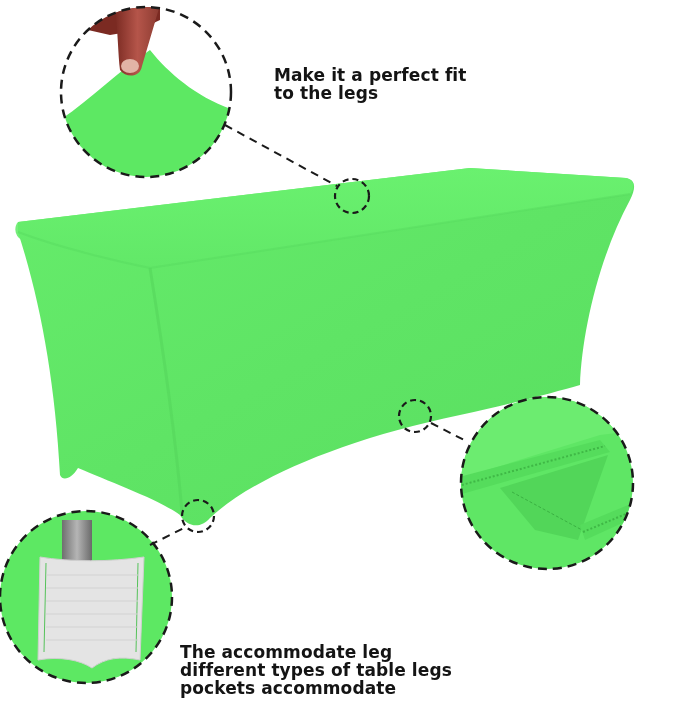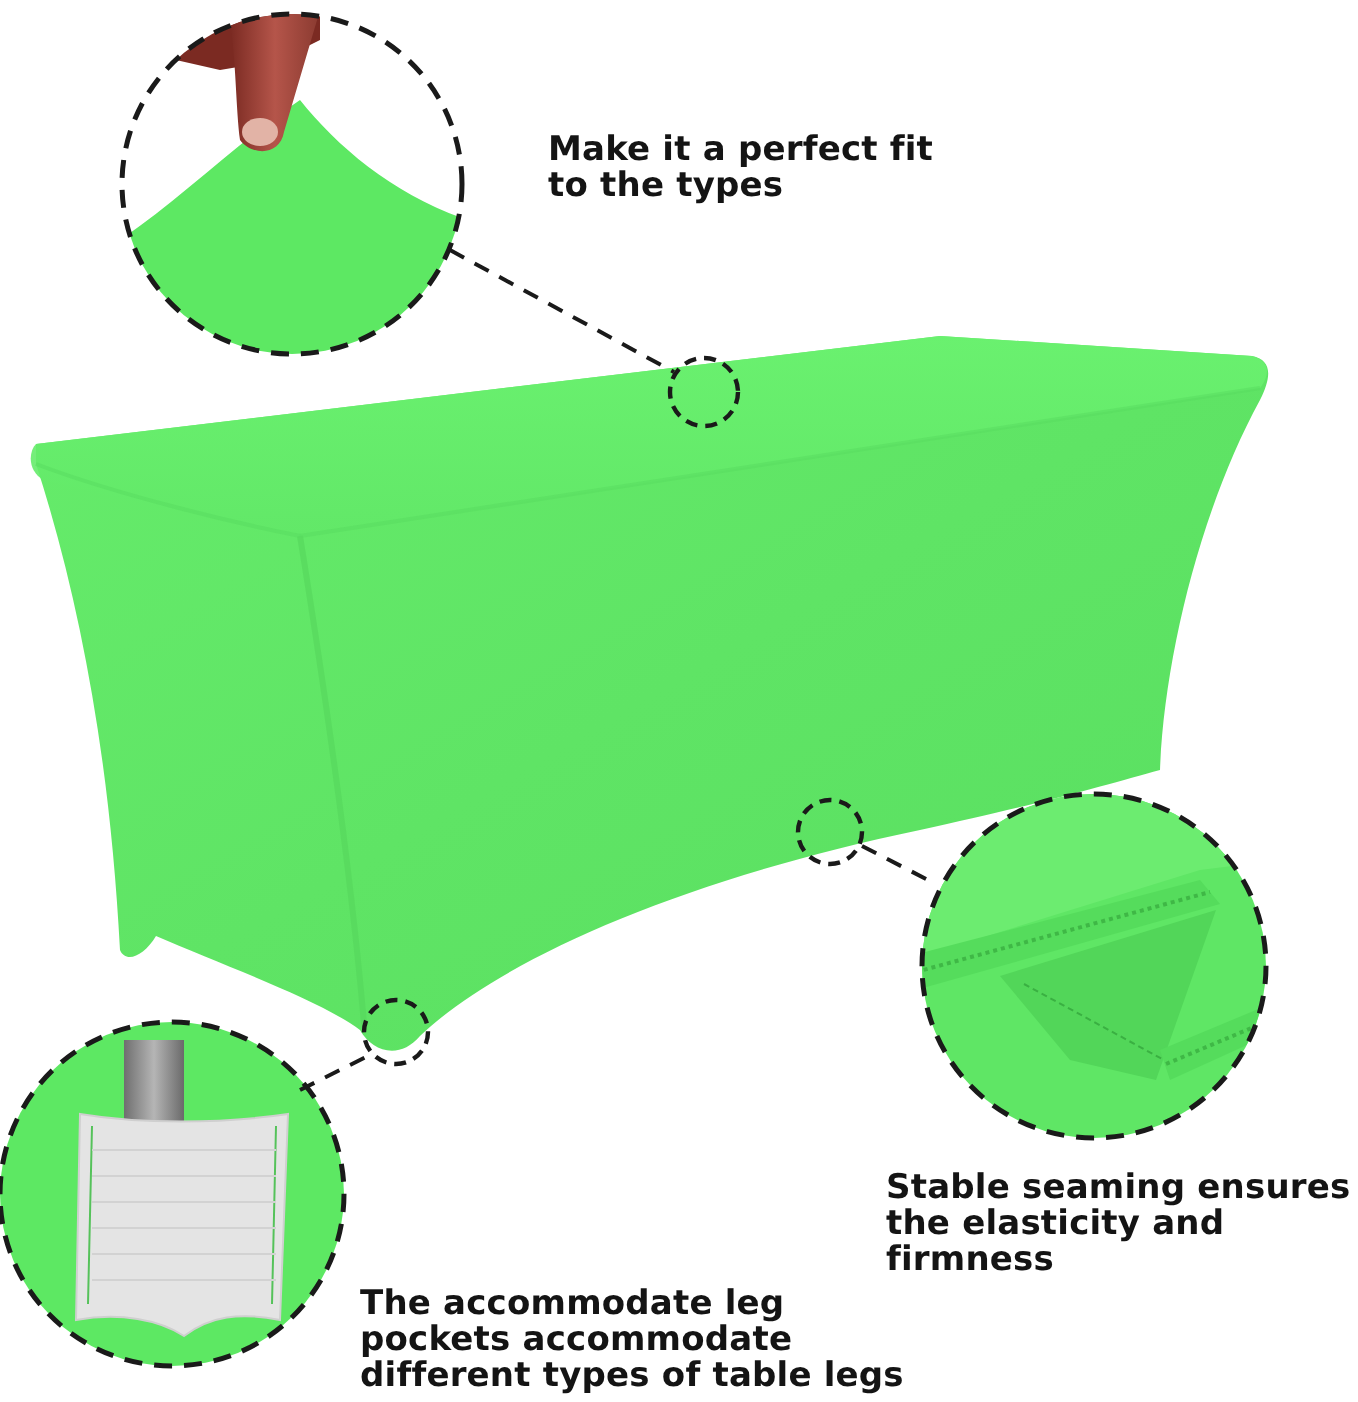--- a/index.html
+++ b/index.html
@@ -127,28 +127,23 @@
         </g>
       </g>
       <circle cx="86" cy="597" r="86" fill="none" stroke="#1a1a1a" stroke-width="2.5" stroke-dasharray="9 6"></circle>
     </g>
     <circle cx="198" cy="516" r="16" fill="none" stroke="#1a1a1a" stroke-width="2.2" stroke-dasharray="6 4"></circle>
     <line x1="150" y1="545" x2="184" y2="528" stroke="#1a1a1a" stroke-width="2" stroke-dasharray="8 6"></line>
   </svg>
 
   <div class="caption" id="cap-fit">
     <span>Make it a perfect fit</span>
-    <span>to the types</span>
+    <span>to the legs</span>
   </div>
 
-  <div class="caption" id="cap-seam">
-    <span>Stable seaming ensures</span>
-    <span>the elasticity and</span>
-    <span>firmness</span>
-  </div>
 
   <div class="caption" id="cap-leg">
     <span>The accommodate leg</span>
+    <span>different types of table legs</span>
     <span>pockets accommodate</span>
-    <span>different types of table legs</span>
   </div>
 
 </div>
 
 </body></html>

